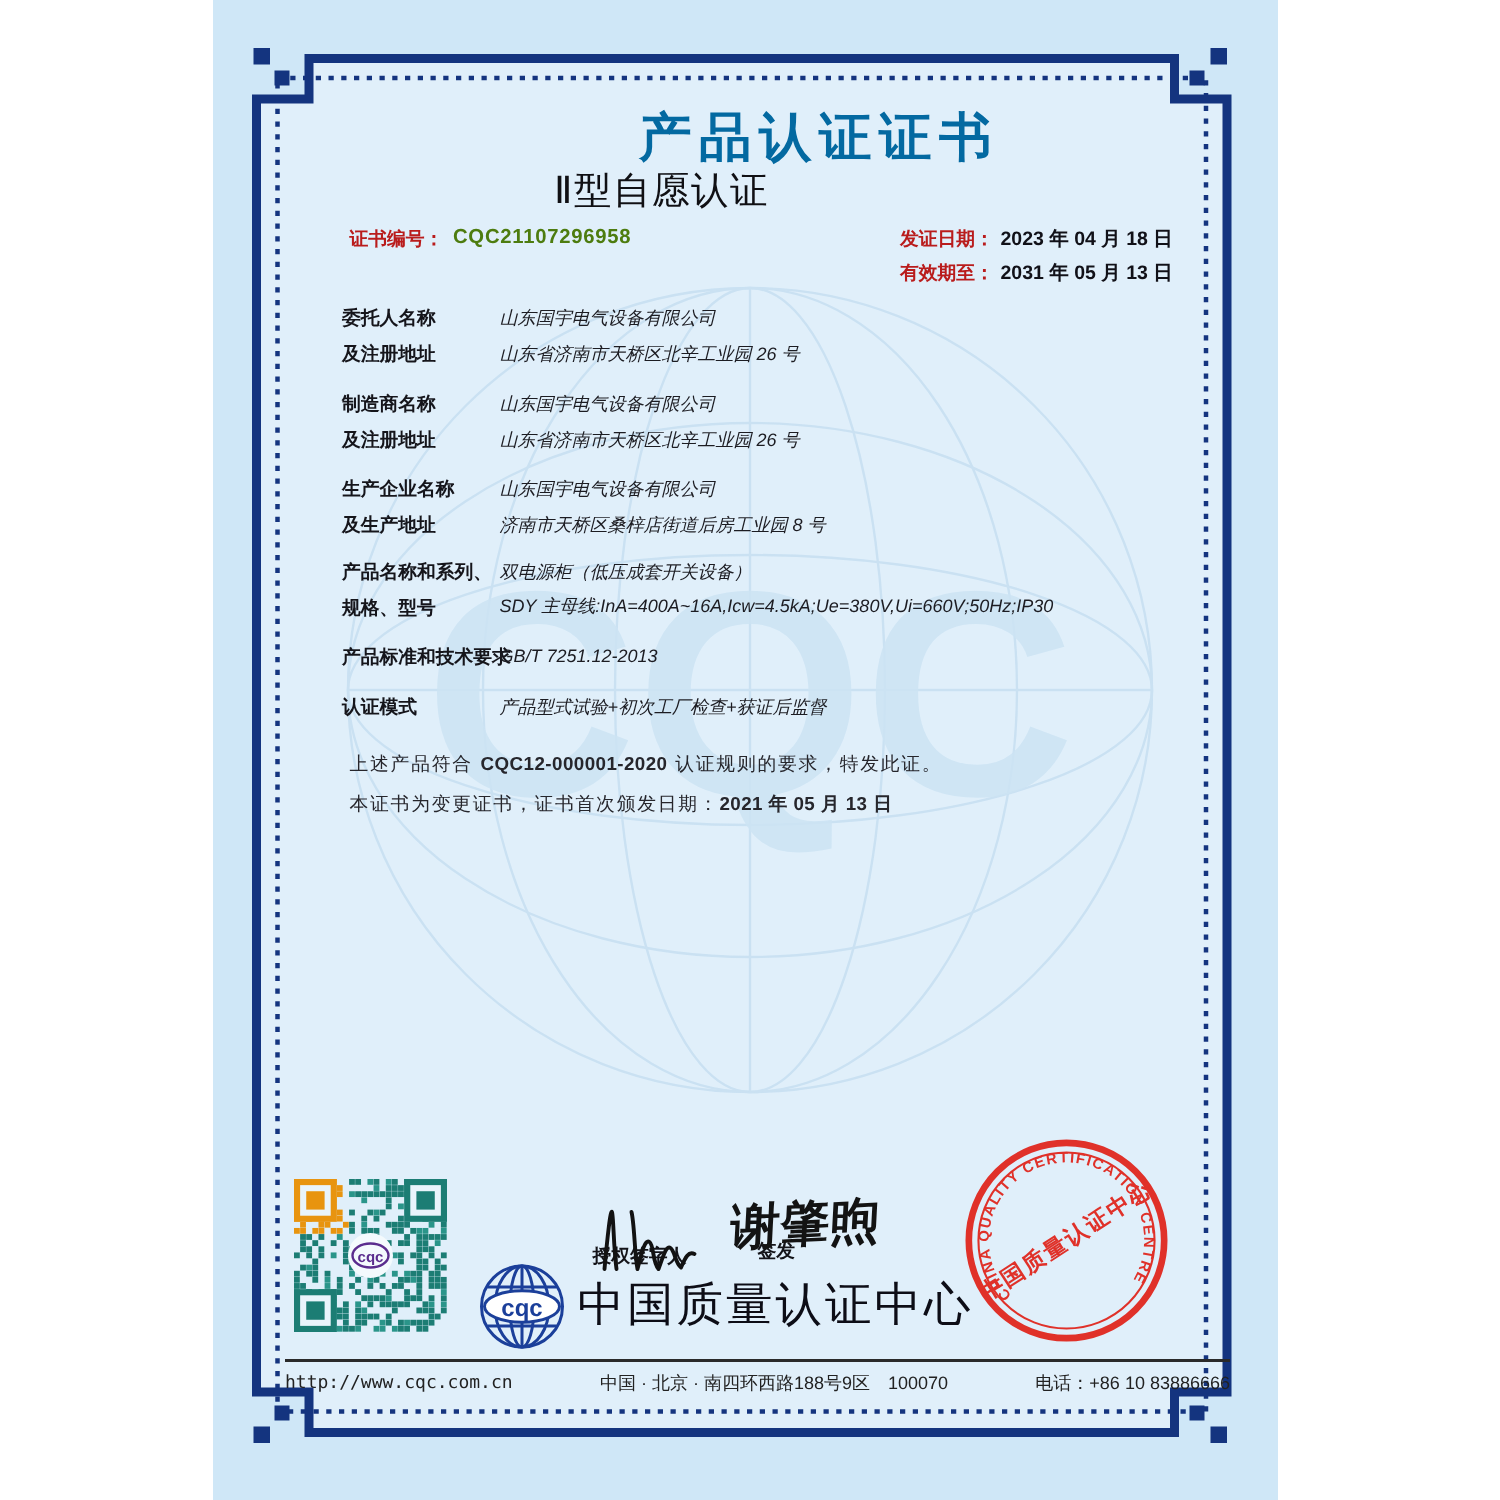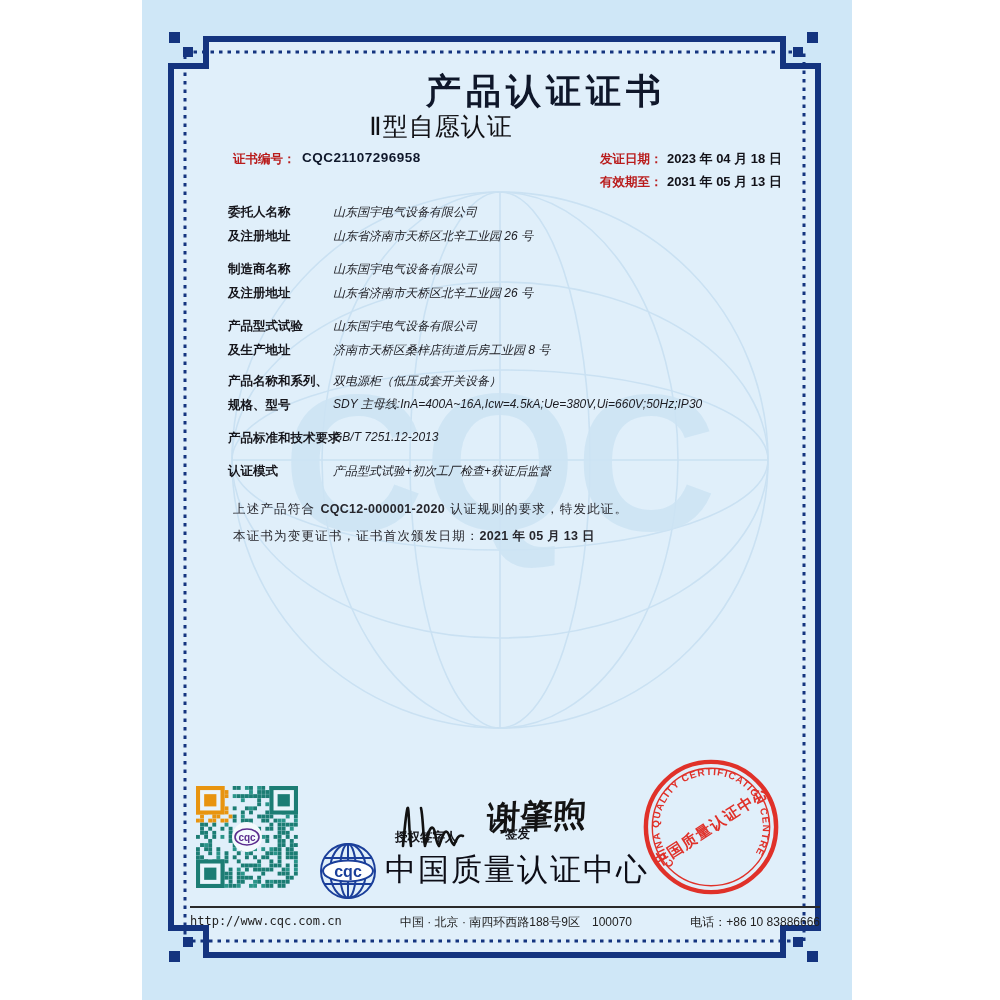--- a/index.html
+++ b/index.html
@@ -2,27 +2,27 @@
 <html><head>
 <meta charset="utf-8">
 <style>
   html,body{margin:0;padding:0;background:#ffffff;width:1000px;height:1000px;
     font-family:"Liberation Sans",sans-serif;-webkit-font-smoothing:antialiased;}
   .page{position:absolute;left:142px;top:0;width:710px;height:1000px;
     background:#cfe7f7;overflow:hidden;}
   .abs{position:absolute;}
   .mono{font-family:"DejaVu Sans Mono",monospace;}
   .title{left:0;top:68px;width:808px;text-align:center;font-size:35px;font-weight:bold;
-    color:#0f172a;letter-spacing:5px;}
+    color:#0369a1;letter-spacing:5px;}
   .subtitle{left:0;top:110px;width:598px;text-align:center;font-size:25px;color:#101014;
     letter-spacing:1px;}
   .lbl{font-weight:bold;font-size:12.5px;color:#15151b;}
   .val{font-size:12px;color:#1c1c22;font-style:italic;}
   .certno-lbl,.date-lbl{font-family:"DejaVu Serif",serif;font-weight:bold;font-size:12.5px;color:#b91c1c;}
-  .certno-val{font-weight:bold;font-size:13.5px;color:#0f172a;letter-spacing:.5px;}
+  .certno-val{font-weight:bold;font-size:13.5px;color:#4d7c0f;letter-spacing:.5px;}
   .date-val{font-weight:bold;font-size:13px;color:#111118;}
   .para{font-family:"DejaVu Serif",serif;font-size:12.5px;color:#26262c;letter-spacing:1.2px;}
   .para b{font-family:"Liberation Sans",sans-serif;letter-spacing:.3px;}
   .qrnote{font-size:12.5px;color:#2a2a30;}
   .signlbl{font-weight:bold;font-size:12.5px;color:#131318;margin-top:46px;}
   .sig-name{font-family:"DejaVu Serif",serif;font-size:33px;color:#131313;
     transform:rotate(-3deg) skewX(-6deg);font-weight:bold;}
   .orgname{font-size:31px;color:#0d0d16;letter-spacing:2px;font-weight:500;}
   .footer-row{left:48px;top:914px;width:630px;display:flex;justify-content:space-between;
     font-size:12px;color:#222;}
@@ -74,21 +74,21 @@
   <span class="abs lbl" style="left:86px;top:204px">委托人名称</span>
   <span class="abs lbl" style="left:86px;top:228px">及注册地址</span>
   <span class="abs val" style="left:191px;top:204px">山东国宇电气设备有限公司</span>
   <span class="abs val" style="left:191px;top:228px">山东省济南市天桥区北辛工业园 26 号</span>
 
   <span class="abs lbl" style="left:86px;top:261px">制造商名称</span>
   <span class="abs lbl" style="left:86px;top:285px">及注册地址</span>
   <span class="abs val" style="left:191px;top:261px">山东国宇电气设备有限公司</span>
   <span class="abs val" style="left:191px;top:285px">山东省济南市天桥区北辛工业园 26 号</span>
 
-  <span class="abs lbl" style="left:86px;top:318px">产品型式试验</span>
+  <span class="abs lbl" style="left:86px;top:318px">生产企业名称</span>
   <span class="abs lbl" style="left:86px;top:342px">及生产地址</span>
   <span class="abs val" style="left:191px;top:318px">山东国宇电气设备有限公司</span>
   <span class="abs val" style="left:191px;top:342px">济南市天桥区桑梓店街道后房工业园 8 号</span>
 
   <span class="abs lbl" style="left:86px;top:373px">产品名称和系列、</span>
   <span class="abs lbl" style="left:86px;top:397px">规格、型号</span>
   <span class="abs val" style="left:191px;top:373px">双电源柜（低压成套开关设备）</span>
   <span class="abs val" style="left:191px;top:396px">SDY 主母线:InA=400A~16A,Icw=4.5kA;Ue=380V,Ui=660V;50Hz;IP30</span>
 
   <span class="abs lbl" style="left:86px;top:430px">产品标准和技术要求</span>

